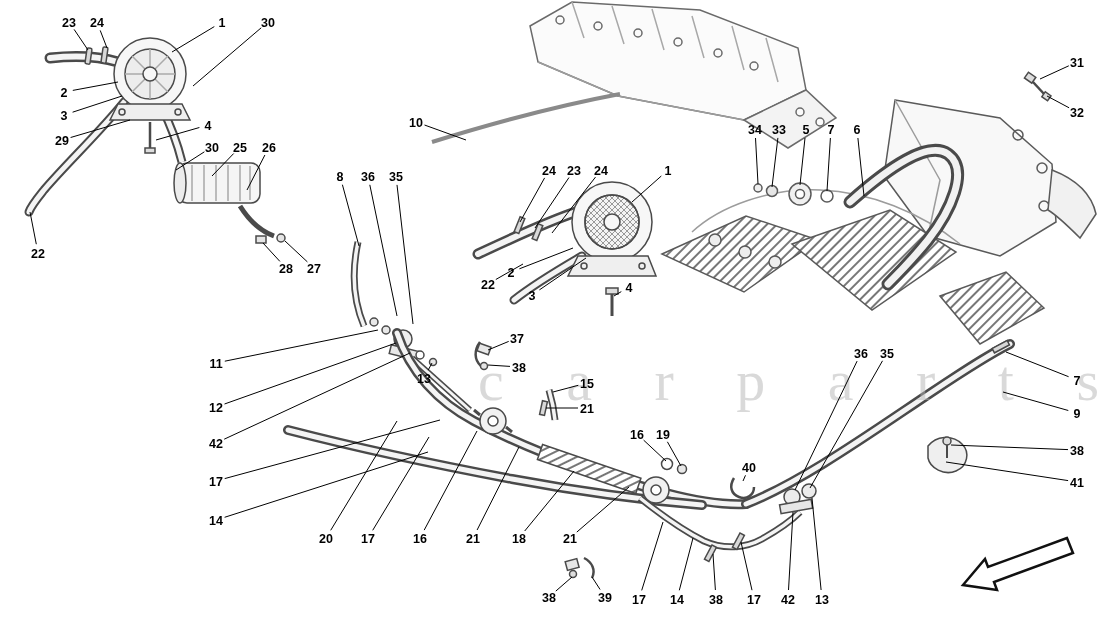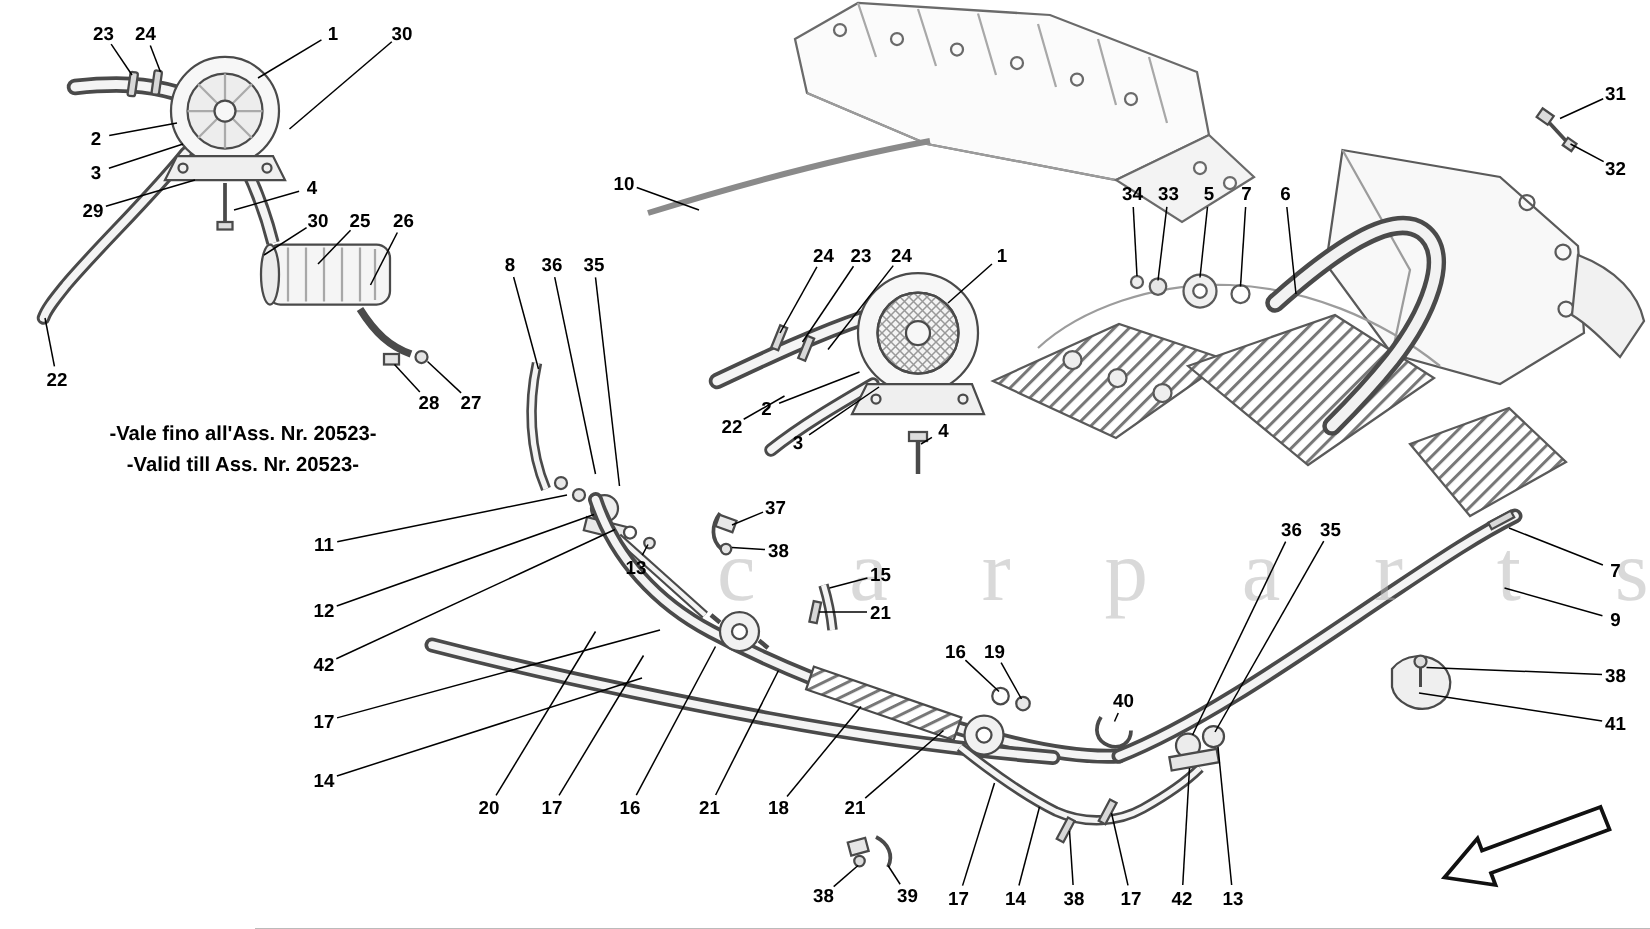--- a/index.html
+++ b/index.html
@@ -328,18 +328,14 @@
         <text x="605" y="601.5">39</text>
         <text x="639" y="603.5">17</text>
         <text x="677" y="603.5">14</text>
         <text x="716" y="603.5">38</text>
         <text x="754" y="603.5">17</text>
         <text x="788" y="603.5">42</text>
         <text x="822" y="603.5">13</text>
       </g>
   </svg>
 
-  <div class="note">
-    <div>-Vale fino all'Ass. Nr. 20523-</div>
-    <div>-Valid till Ass. Nr. 20523-</div>
-  </div>
 
 </div>
 
 </body></html>

